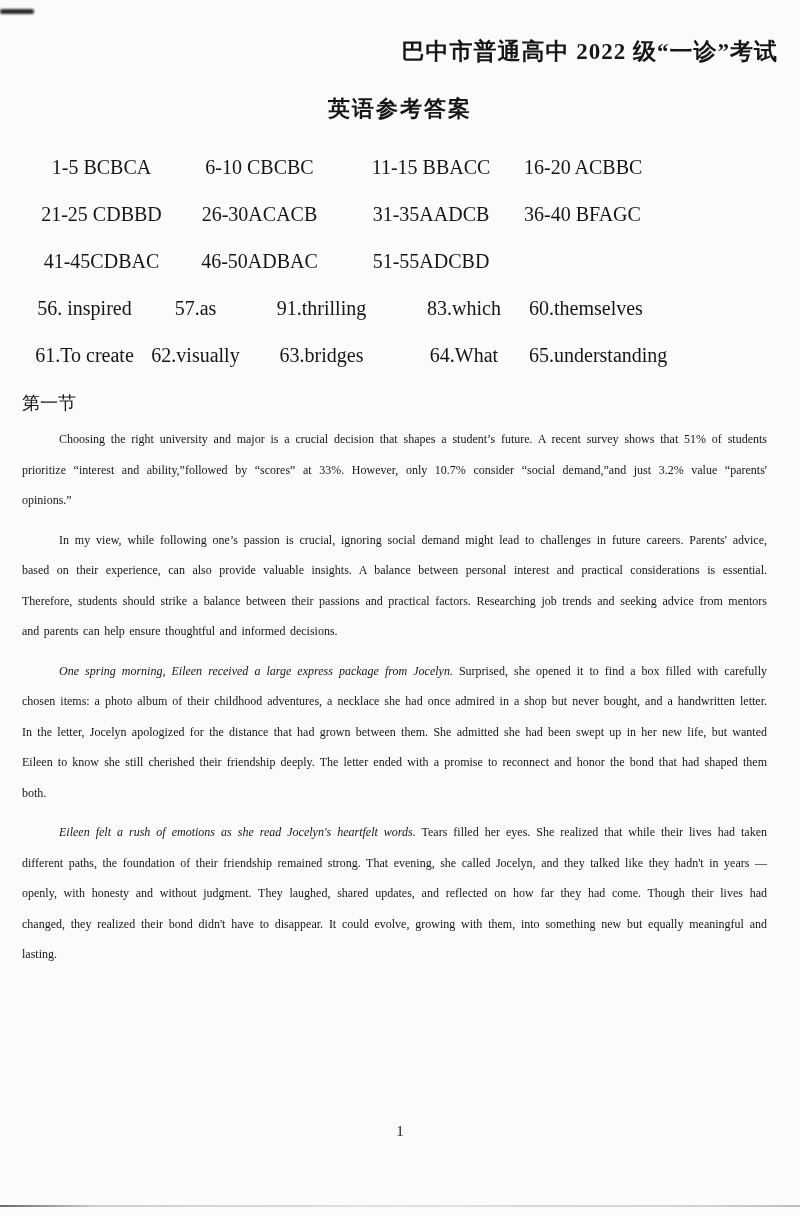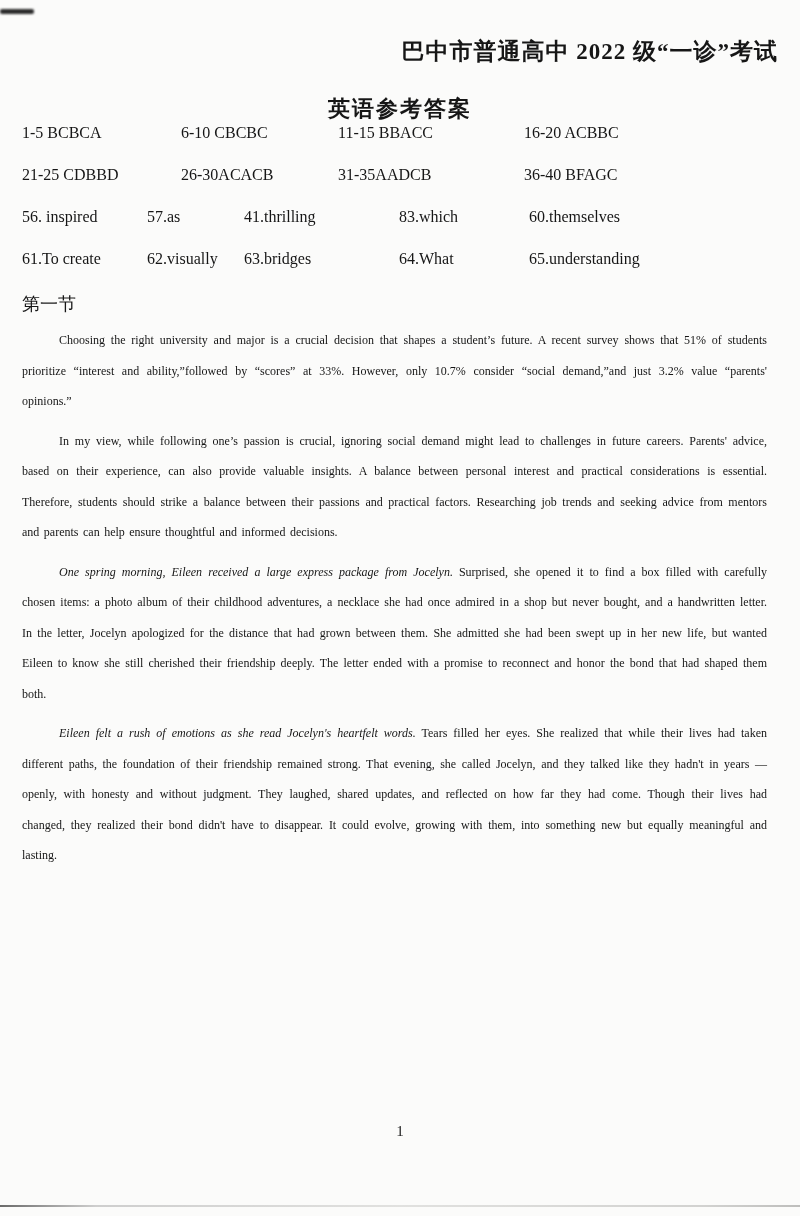--- a/index.html
+++ b/index.html
@@ -28,21 +28,23 @@
   }
   .doc-subtitle {
     font-size: 22px;
     font-weight: bold;
     text-align: center;
     margin: 27px 0 0 0;
     letter-spacing: 2px;
     font-family: Liberation Mono, monospace;
   }
   .answers {
-    font-size: 16px;
+    margin-top: 32px;
+    font-size: 20px;
+    text-align: center;
   }
   .ansrow {
     display: flex;
     margin-bottom: 24px;
     white-space: nowrap;
   }
   .ansrow > span { display: inline-block; }
   .cols4 > span:nth-child(1) { width: 159px; }
   .cols4 > span:nth-child(2) { width: 157px; }
   .cols4 > span:nth-child(3) { width: 186px; }
@@ -109,24 +111,29 @@
       <span>6-10 CBCBC</span>
       <span>11-15 BBACC</span>
       <span>16-20 ACBBC</span>
     </div>
     <div class="ansrow cols4">
       <span>21-25 CDBBD</span>
       <span>26-30ACACB</span>
       <span>31-35AADCB</span>
       <span>36-40 BFAGC</span>
     </div>
+    <div class="ansrow cols4">
+      <span>41-45CDBAC</span>
+      <span>46-50ADBAC</span>
+      <span>51-55ADCBD</span>
+    </div>
     <div class="ansrow cols5">
       <span>56. inspired</span>
       <span>57.as</span>
-      <span>41.thrilling</span>
+      <span>91.thrilling</span>
       <span>83.which</span>
       <span>60.themselves</span>
     </div>
     <div class="ansrow cols5">
       <span>61.To create</span>
       <span>62.visually</span>
       <span>63.bridges</span>
       <span>64.What</span>
       <span>65.understanding</span>
     </div>

